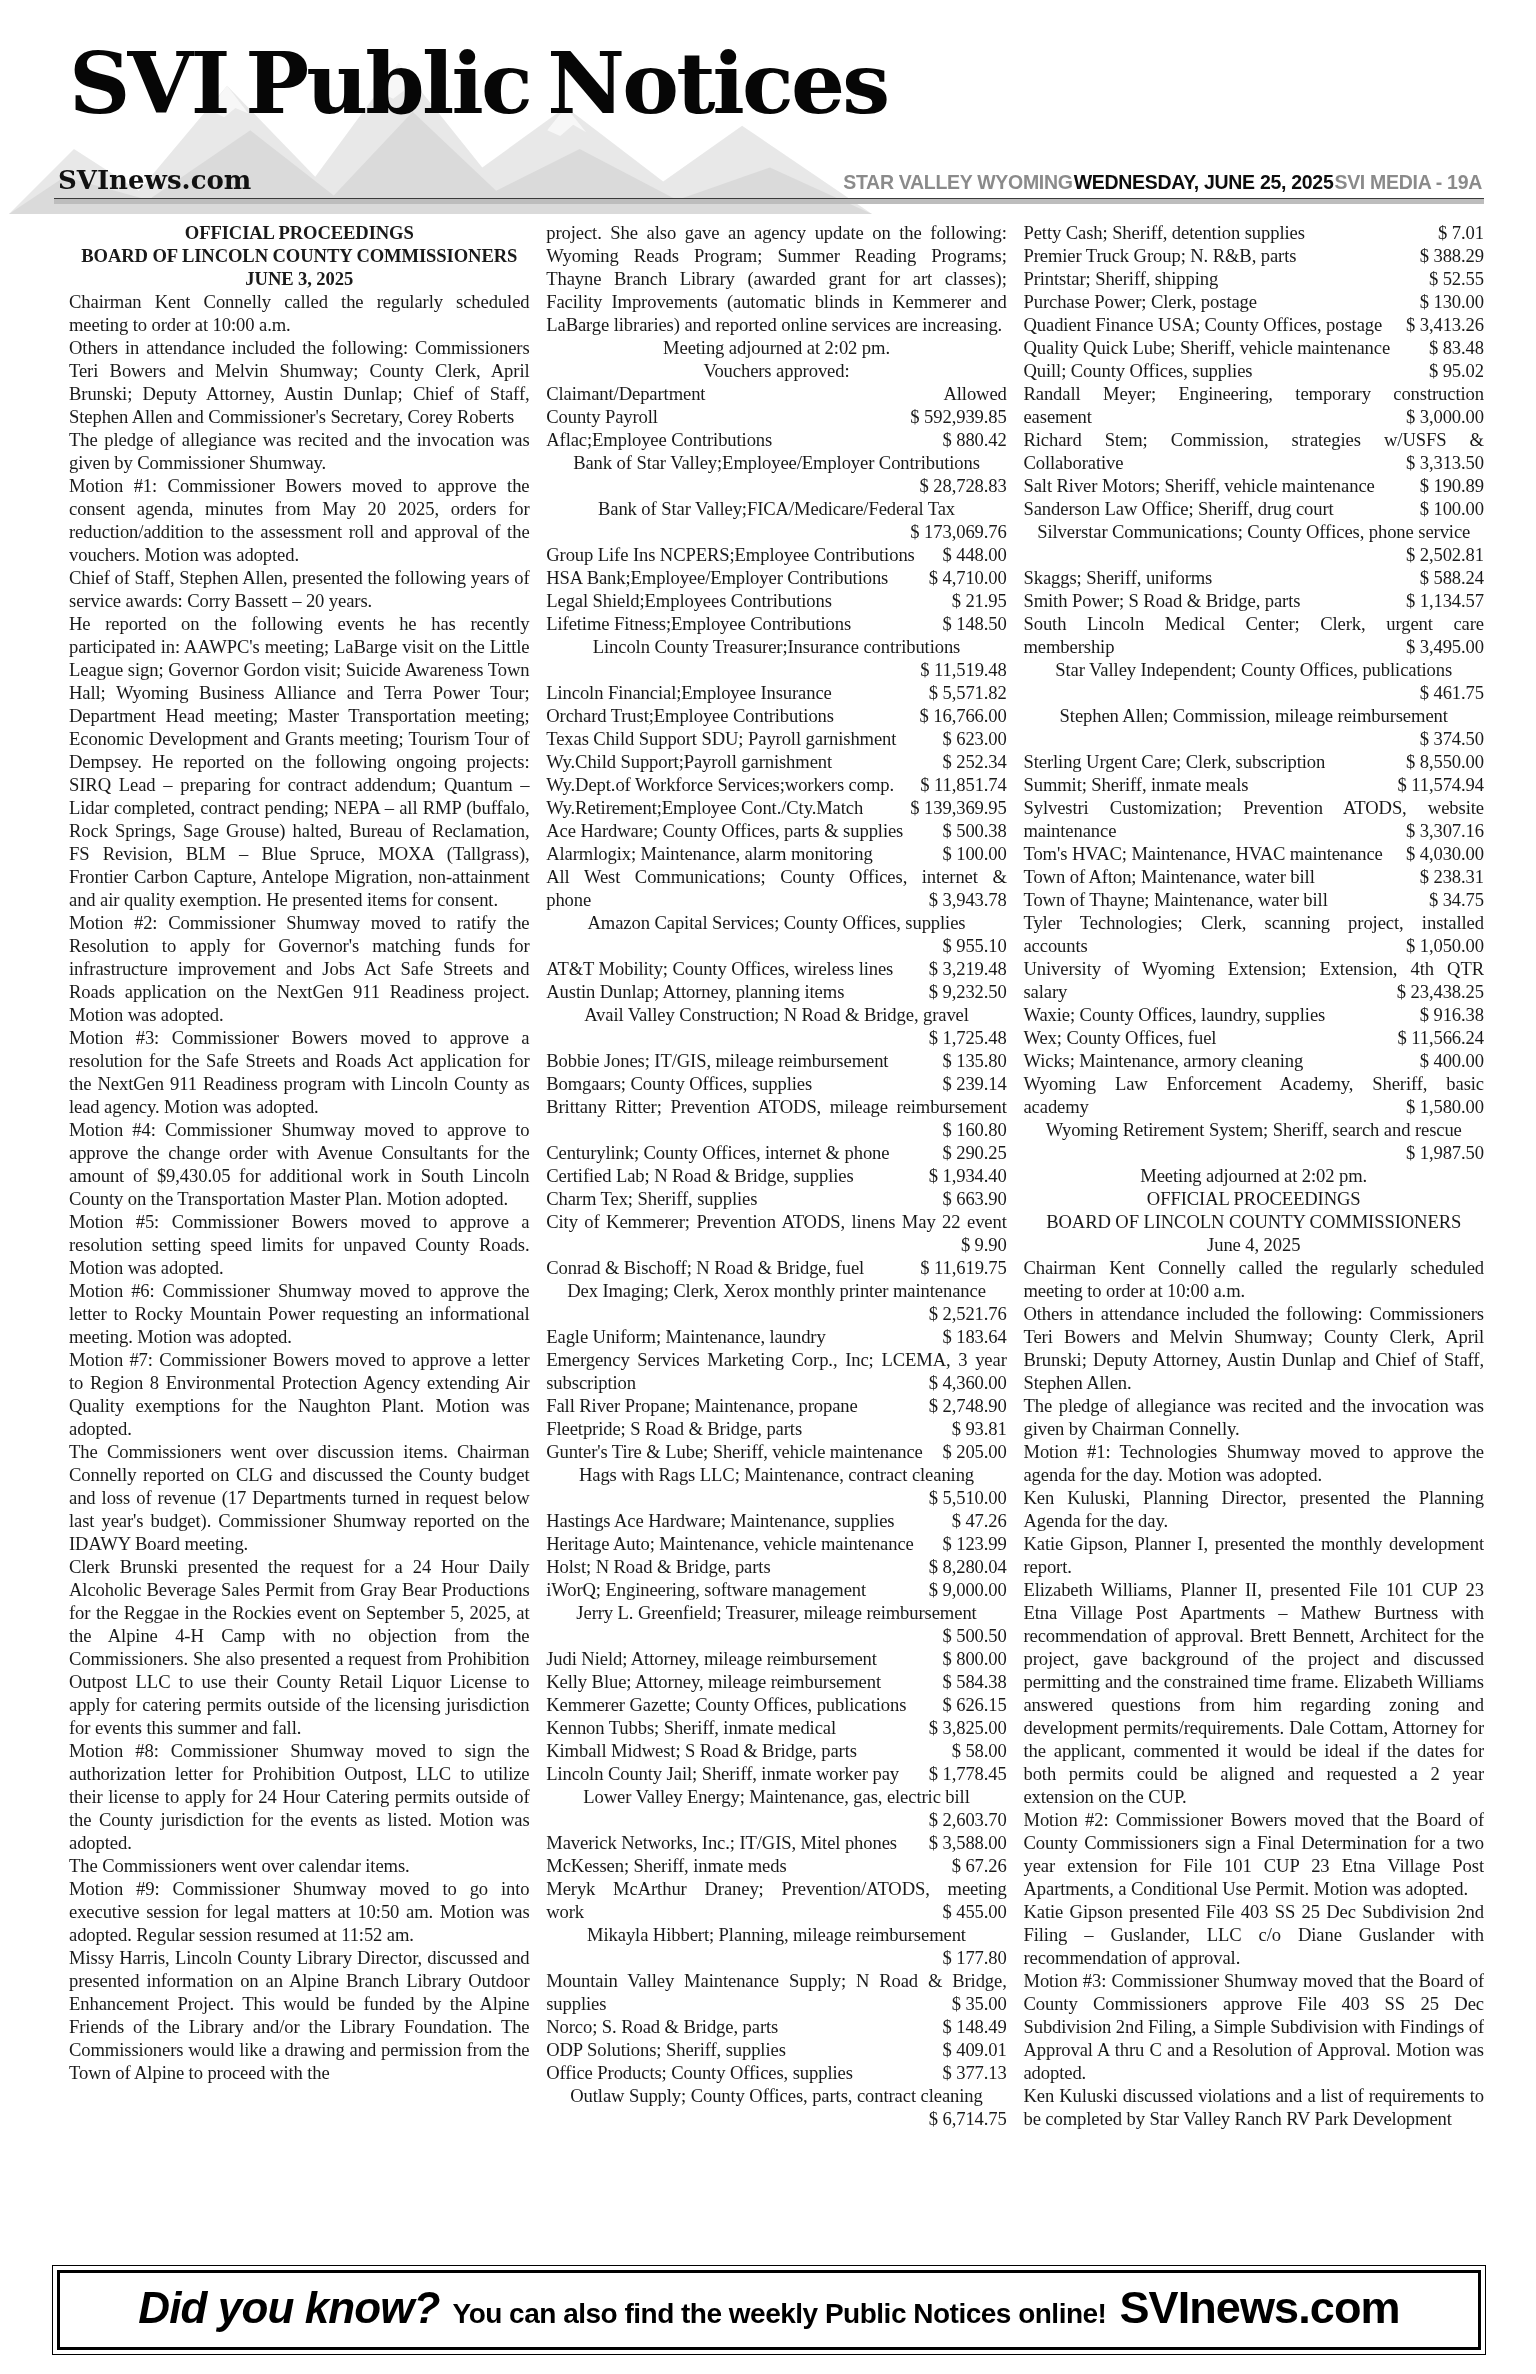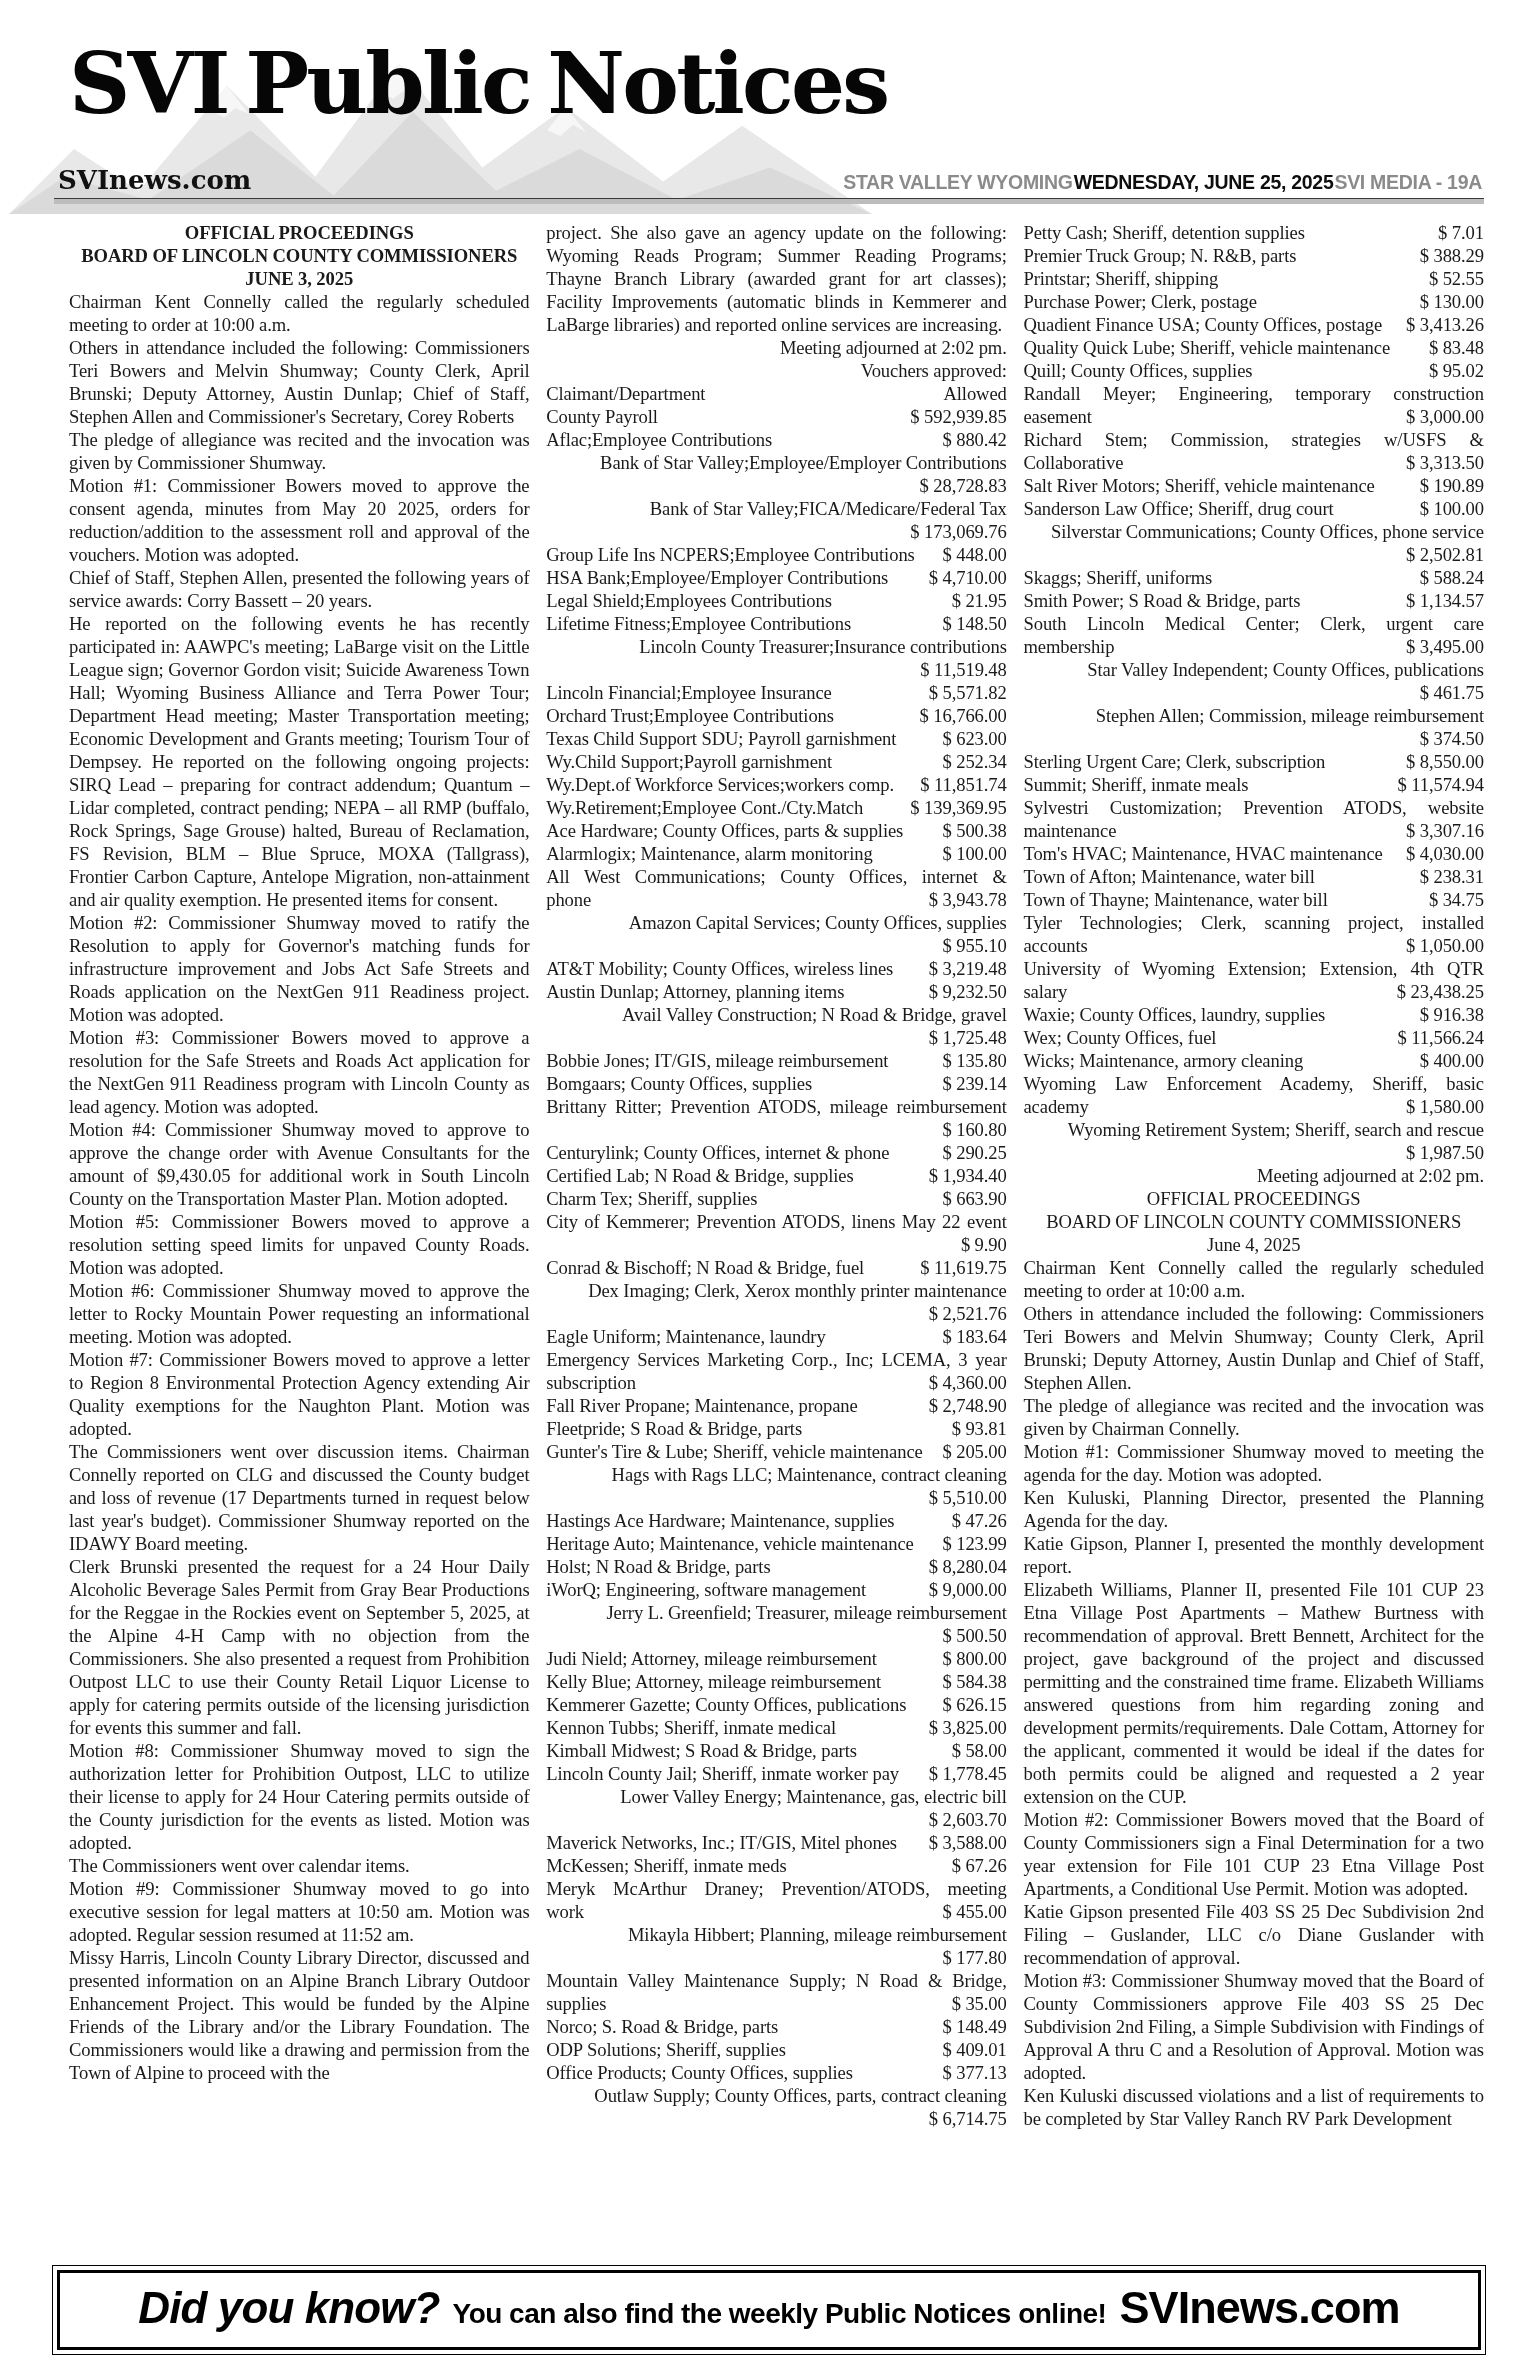--- a/index.html
+++ b/index.html
@@ -23,21 +23,21 @@
           background:#bdbdbd; border-top:1.9px solid #3a3a3a; }
 
   
   .columns { position:absolute; left:69px; right:52px; top:221px; height:1974px;
              display:grid; grid-template-columns:1fr 1fr 1fr; column-gap:16.7px;
              align-content:start; overflow:hidden; }
   .col { font-size:18.6px; line-height:23px; letter-spacing:-0.1px; }
   .hd  { font-weight:bold; text-align:center; }
   .hdc { text-align:center; }
   .para { text-align:justify; }
-  .pline { text-align:right; white-space:normal; }
+  .pline { text-align:center; white-space:normal; }
   .jline { text-align:justify; text-align-last:justify; }
   .kv { display:flex; justify-content:space-between; align-items:baseline; }
   .kv .vn { flex:1 1 auto; }
   .kv .va { flex:0 0 auto; white-space:nowrap; padding-left:7.4px; }
   .amtline { text-align:right; }
 
   
   .banner-outer { position:absolute; left:52px; right:50px; top:2219px;
                   border:1.9px solid #000; padding:3.7px; background:#fff;margin-top:46px; }
   .banner-inner { border:3.7px solid #000; padding:9.3px 15px 13px 15px; }
@@ -435,21 +435,21 @@
         </div>
         <div class="pline">Wyoming Retirement System; Sheriff, search and rescue</div>
         <div class="amtline"><span class="va">$ 1,987.50</span></div>
         <div class="pline">Meeting adjourned at 2:02 pm.</div>
         <div class="hdc">OFFICIAL PROCEEDINGS</div>
         <div class="hdc">BOARD OF LINCOLN COUNTY COMMISSIONERS</div>
         <div class="hdc">June 4, 2025</div>
         <div class="para">Chairman Kent Connelly called the regularly scheduled meeting to order at 10:00 a.m.</div>
         <div class="para">Others in attendance included the following: Commissioners Teri Bowers and Melvin Shumway; County Clerk, April Brunski; Deputy Attorney, Austin Dunlap and Chief of Staff, Stephen Allen.</div>
         <div class="para">The pledge of allegiance was recited and the invocation was given by Chairman Connelly.</div>
-        <div class="para">Motion #1: Commissioner Shumway moved to meeting the agenda for the day. Motion was adopted.</div>
+        <div class="para">Motion #1: Technologies Shumway moved to approve the agenda for the day. Motion was adopted.</div>
         <div class="para">Ken Kuluski, Planning Director, presented the Planning Agenda for the day.</div>
         <div class="para">Katie Gipson, Planner I, presented the monthly development report.</div>
         <div class="para">Elizabeth Williams, Planner II, presented File 101 CUP 23 Etna Village Post Apartments – Mathew Burtness with recommendation of approval. Brett Bennett, Architect for the project, gave background of the project and discussed permitting and the constrained time frame. Elizabeth Williams answered questions from him regarding zoning and development permits/requirements. Dale Cottam, Attorney for the applicant, commented it would be ideal if the dates for both permits could be aligned and requested a 2 year extension on the CUP.</div>
         <div class="para">Motion #2: Commissioner Bowers moved that the Board of County Commissioners sign a Final Determination for a two year extension for File 101 CUP 23 Etna Village Post Apartments, a Conditional Use Permit. Motion was adopted.</div>
         <div class="para">Katie Gipson presented File 403 SS 25 Dec Subdivision 2nd Filing – Guslander, LLC c/o Diane Guslander with recommendation of approval.</div>
         <div class="para">Motion #3: Commissioner Shumway moved that the Board of County Commissioners approve File 403 SS 25 Dec Subdivision 2nd Filing, a Simple Subdivision with Findings of Approval A thru C and a Resolution of Approval. Motion was adopted.</div>
         <div class="para">Ken Kuluski discussed violations and a list of requirements to be completed by Star Valley Ranch RV Park Development</div>
       </section>
   </main>
 

